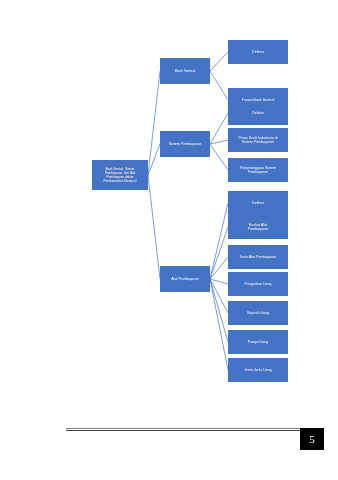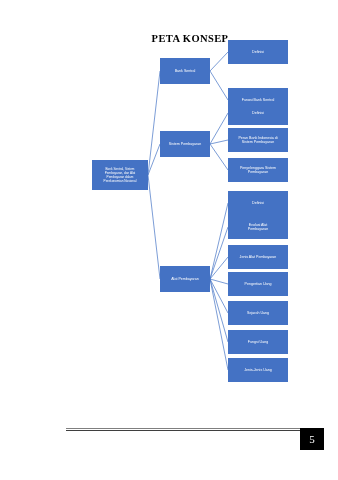--- a/index.html
+++ b/index.html
@@ -81,21 +81,20 @@
     display: flex;
     align-items: center;
     justify-content: center;
   }
 </style>
 </head>
 <body>
 
 <div class="page">
 
-  <div class="doc-title">PETA KONSEP</div>
 
   <svg class="diagram" viewBox="0 0 338 410">
     <g id="connector-layer">
         <line x1="148" y1="175" x2="160" y2="71" stroke="#4472C4" stroke-width="0.7"></line>
         <line x1="210" y1="71" x2="228" y2="52" stroke="#4472C4" stroke-width="0.7"></line>
         <line x1="210" y1="71" x2="228" y2="100" stroke="#4472C4" stroke-width="0.7"></line>
         <line x1="148" y1="175" x2="160" y2="144" stroke="#4472C4" stroke-width="0.7"></line>
         <line x1="210" y1="144" x2="228" y2="113" stroke="#4472C4" stroke-width="0.7"></line>
         <line x1="210" y1="144" x2="228" y2="140" stroke="#4472C4" stroke-width="0.7"></line>
         <line x1="210" y1="144" x2="228" y2="170" stroke="#4472C4" stroke-width="0.7"></line>

